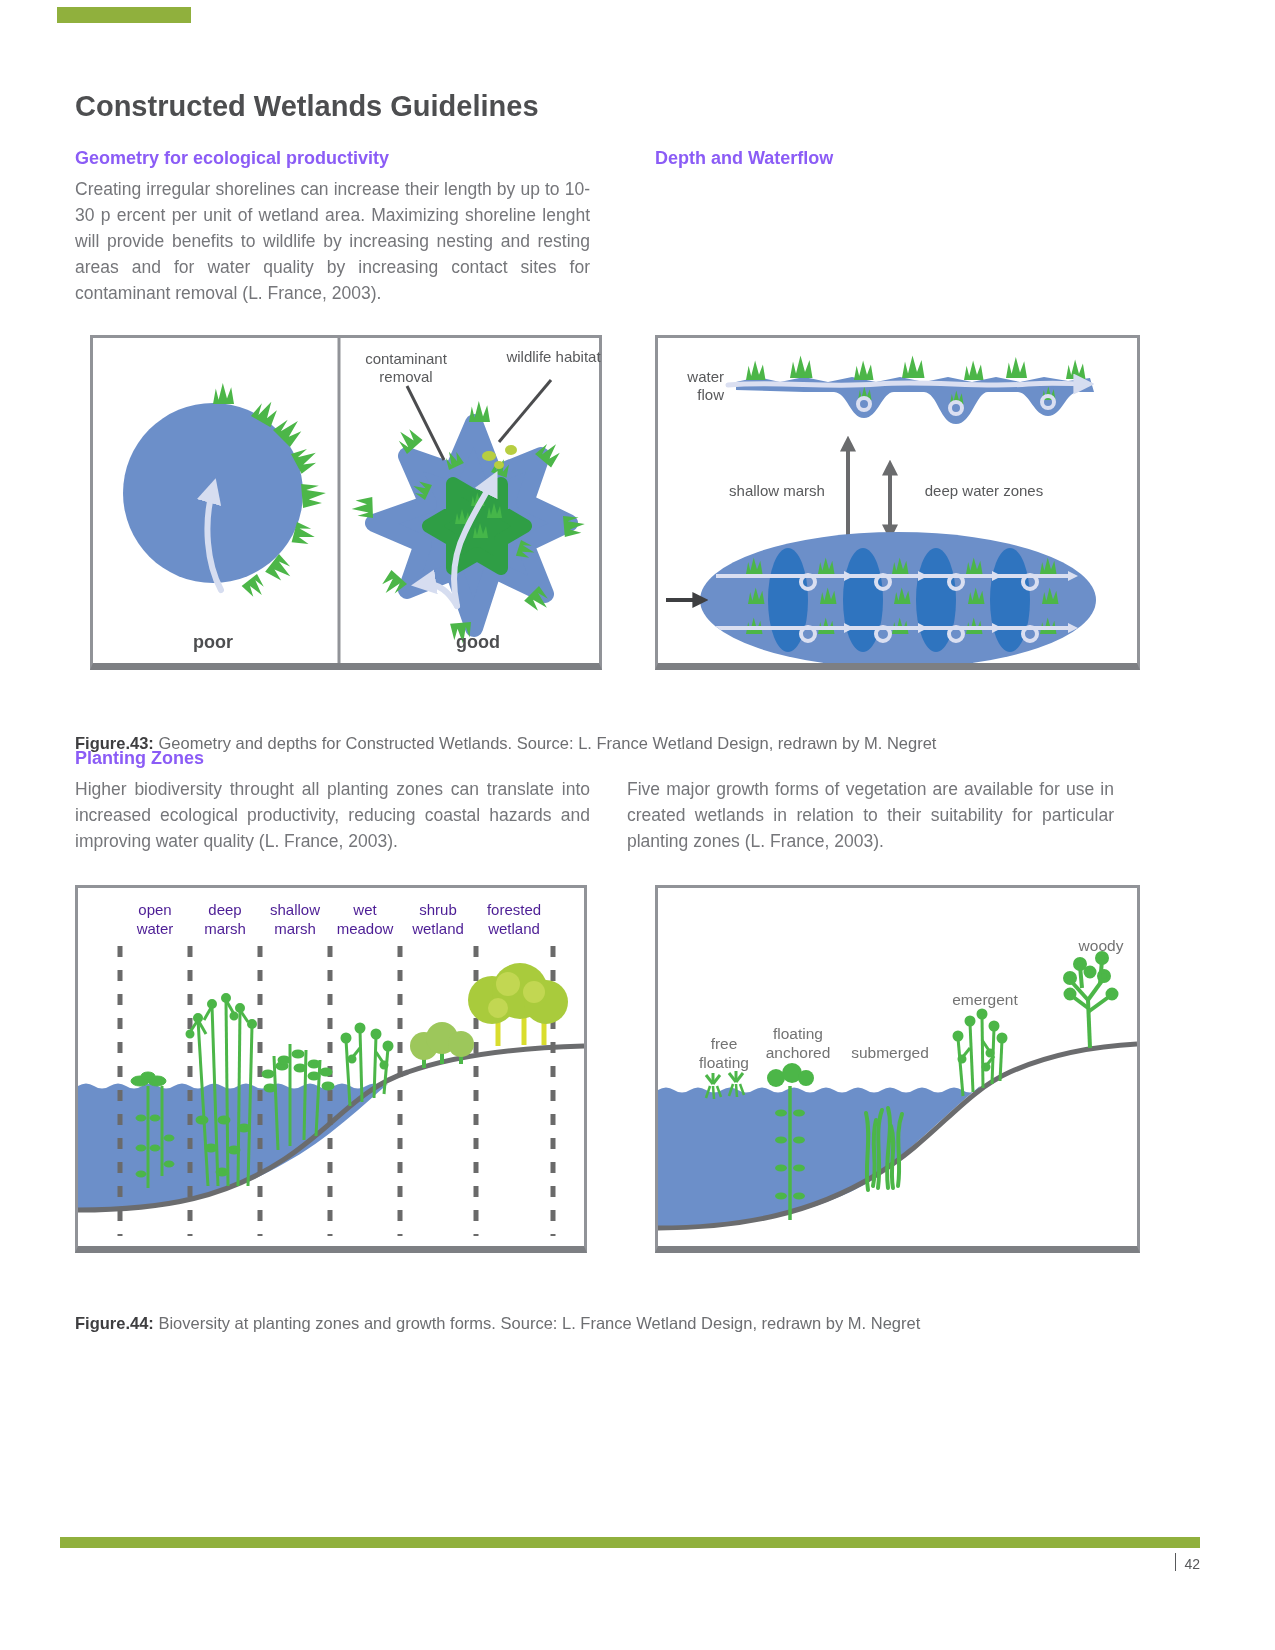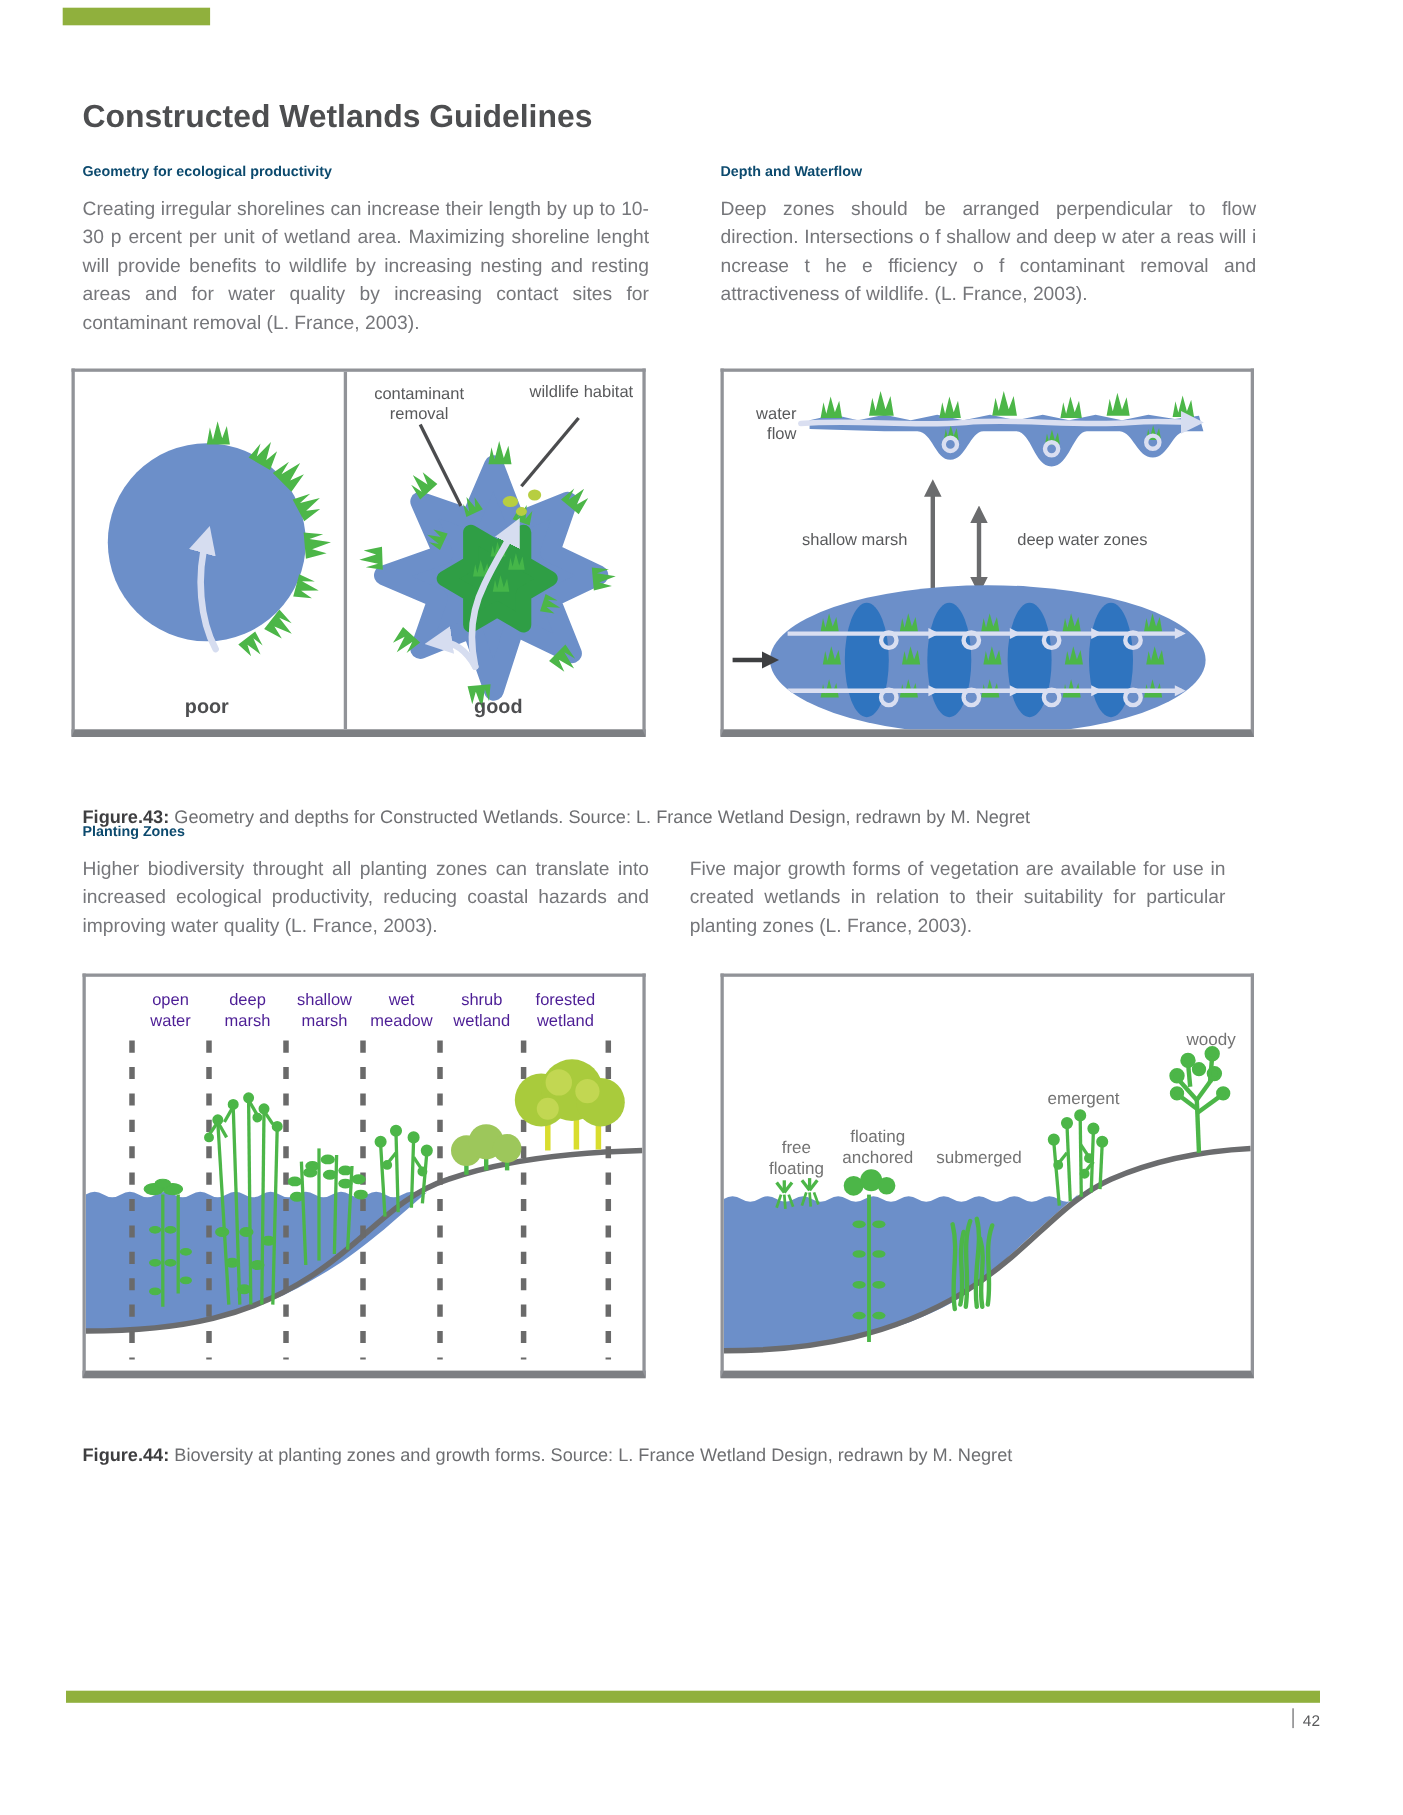--- a/index.html
+++ b/index.html
@@ -2,35 +2,35 @@
 <html><head>
 <meta charset="utf-8">
 <style>
   html,body{margin:0;padding:0;background:#ffffff;}
   .page{
     position:relative;width:1275px;height:1650px;background:#ffffff;
     font-family:"Liberation Sans","DejaVu Sans",sans-serif;overflow:hidden;
   }
   .accent-rect{position:absolute;left:57px;top:7px;width:134px;height:16px;background:#90B03D;}
   .page-title{position:absolute;left:75px;top:90px;width:700px;font-size:29px;font-weight:bold;color:#4D4E50;}
-  .col-head{position:absolute;font-size:13px;font-weight:bold;color:#0c4a6e;}
+  .col-head{position:absolute;font-size:18px;font-weight:bold;color:#8b5cf6;}
   .col-body{position:absolute;font-size:17.5px;line-height:26px;color:#75767A;text-align:justify;}
   .h-geom{left:75px;top:148px;width:515px;}
   .b-geom{left:75px;top:176px;width:515px;}
   .h-depth{left:655px;top:148px;width:487px;}
   .b-depth{left:655px;top:176px;width:487px;}
   .h-plant{left:75px;top:748px;width:515px;}
   .b-plant{left:75px;top:776px;width:515px;}
   .h-growth{left:655px;top:748px;width:487px;}
   .b-growth{left:627px;top:776px;width:487px;}
   .figbox{
     position:absolute;background:#ffffff;
     border:3px solid #919398;border-bottom:7px solid #7D7F83;
   }
-  .fig43a{left:65px;top:335px;width:506px;height:325px;padding-left:10px;}
+  .fig43a{left:90px;top:335px;width:506px;height:325px;}
   .fig43b{left:655px;top:335px;width:479px;height:325px;}
   .fig44a{left:75px;top:885px;width:506px;height:358px;}
   .fig44b{left:655px;top:885px;width:479px;height:358px;}
   .figbox svg{position:absolute;left:0;top:0;}
   .diag-label{position:absolute;font-size:15px;line-height:18px;color:#58595B;text-align:center;}
   .panel-label{position:absolute;font-size:18px;font-weight:bold;color:#4D4E50;text-align:center;}
   .caption{position:absolute;left:75px;width:1070px;font-size:16.5px;color:#6D6E71;margin-top:44px;}
   .caption b{color:#3E3E40;}
   .cap43{top:690px;}
   .cap44{top:1270px;}
@@ -46,21 +46,20 @@
 <div class="page">
 
   <div class="accent-rect"></div>
 
   <div class="page-title">Constructed Wetlands Guidelines</div>
 
   <div class="col-head h-geom">Geometry for ecological productivity</div>
   <div class="col-body b-geom">Creating irregular shorelines can increase their length by up to 10-30 p ercent per unit of wetland area. Maximizing shoreline lenght will provide benefits to wildlife by increasing nesting and resting areas and for water quality by increasing contact sites for contaminant removal (L. France, 2003).</div>
 
   <div class="col-head h-depth">Depth and Waterflow</div>
-  <div class="col-body b-depth">Deep zones should be arranged perpendicular to flow direction. Intersections o f shallow and deep w ater a reas will i ncrease t he e fficiency o f contaminant removal and attractiveness of wildlife. (L. France, 2003).</div>
 
   <div class="figbox fig43a">
     <svg width="506" height="325" viewBox="0 0 506 325">
       <defs>
         <path id="tuft" d="M0,0 L2,-11 L4,-3 L7,-15 L10,-4 L13,-12 L15,0 Z"></path>
         <marker id="mflowA" viewBox="0 0 10 10" refX="6" refY="5" markerWidth="4.2" markerHeight="4.2" orient="auto-start-reverse">
           <path d="M0,0 L10,5 L0,10 Z" fill="#D6DDF0"></path>
         </marker>
       </defs>
 

